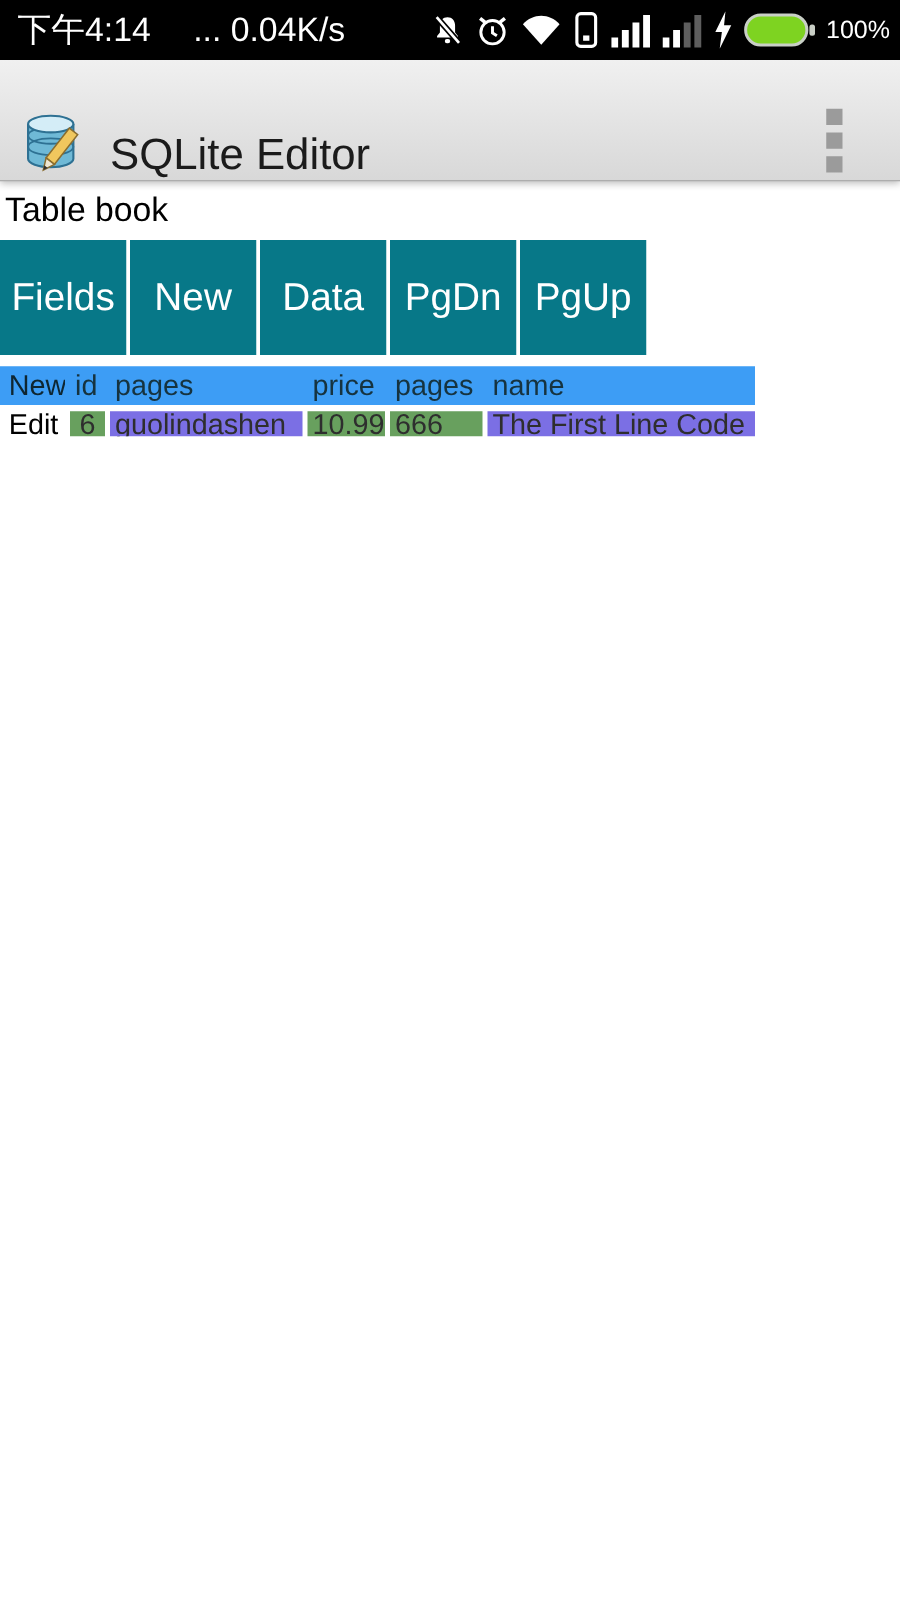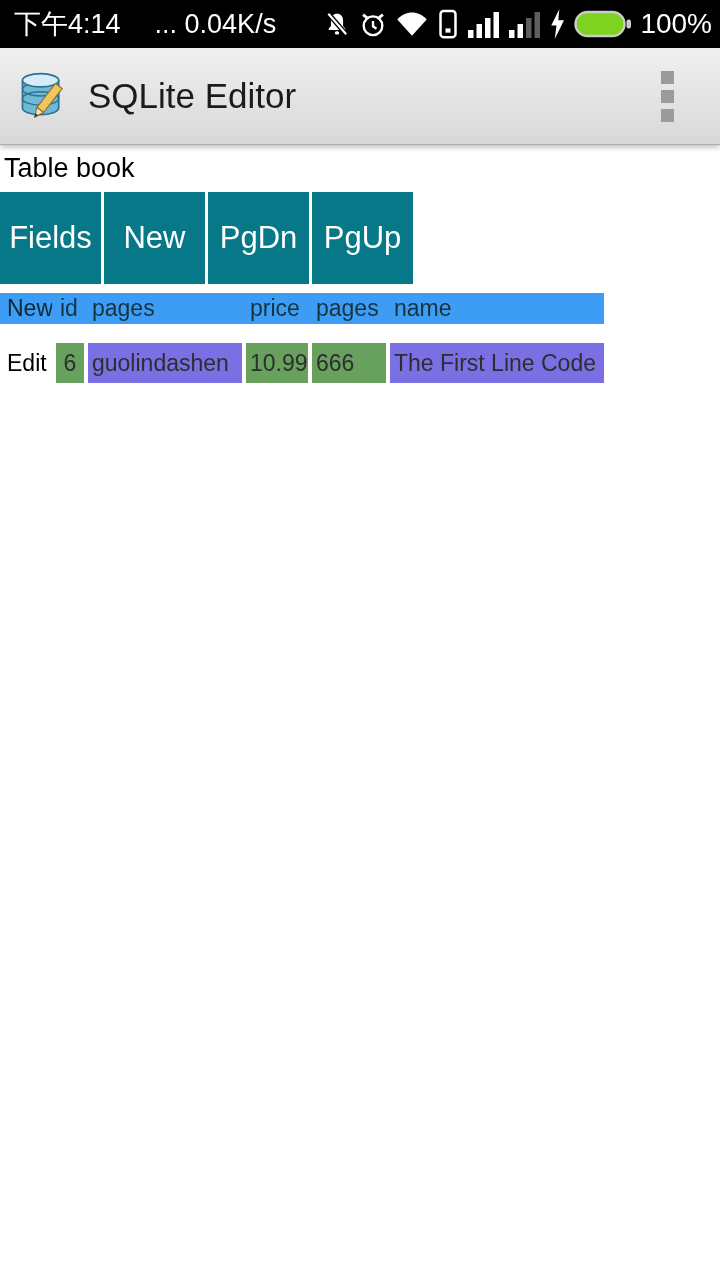--- a/index.html
+++ b/index.html
@@ -13,25 +13,25 @@
   
   .status-bar {
     height:48px; background:#000; color:#fff;
     display:flex; align-items:center;
     padding:0 8px 0 14px; font-size:27px;
   }
   .sb-speed { margin-left:34px; }
   .sb-spacer { flex:1; }
   .sb-icons { display:flex; align-items:center; gap:9px; margin-right:6px; }
   .sb-icons svg { display:block; }
-  .sb-batt { font-size:28px; margin-left:2px; }
+  .sb-batt { font-size:20px; margin-left:2px; }
 
   
   .app-bar {
-    height:97px; display:flex; align-items:center;
+    height:97px; display:flex; align-items:flex-end;
     background:linear-gradient(#f0f0f0,#d8d8d8);
     border-bottom:1px solid #adadad;
     box-shadow:0 2px 6px rgba(0,0,0,0.28);
     padding-left:12px; position:relative; z-index:2;
   }
   .app-title { font-size:35px; color:#1b1b1b; margin-left:14px; }
   .overflow-menu {
     margin-left:auto; margin-right:40px; padding:6px;
     display:flex; flex-direction:column; gap:6px; cursor:pointer;
   }
@@ -55,21 +55,21 @@
     font-size:23px;
   }
   .grid-header {
     margin-top:9px; height:31px;
     background:var(--header-blue); color:#16333f;
   }
   .grid-header .cell, .grid-row .cell {
     display:flex; align-items:center; padding-left:4px; overflow:hidden; white-space:nowrap;
   }
   .grid-header .action { padding-left:7px; color:#0e2631; cursor:pointer; }
-  .grid-row { margin-top:19px; height:40px; color:#2e2e2e; }
+  .grid-row { margin-top:5px; height:20px; color:#2e2e2e; }
   .grid-row .action { padding-left:7px; color:#000; cursor:pointer; background:#fff; }
   .c-green  { background:var(--cell-green); }
   .c-purple { background:var(--cell-purple); }
   .center { justify-content:center; padding-left:0 !important; }
 </style>
 </head>
 <body>
 
 <div>
 
@@ -139,20 +139,21 @@
       <span class="sq"></span>
     </span>
   </div>
 
   <div class="content">
     <div class="table-label">Table book</div>
 
     <div class="toolbar">
       <button>Fields</button>
       <button>New</button>
+      <button>Data</button>
       <button>PgDn</button>
       <button>PgUp</button>
     </div>
 
     <div class="grid-header">
       <span class="cell action">New</span>
       <span class="cell">id</span>
       <span class="cell">pages</span>
       <span class="cell">price</span>
       <span class="cell">pages</span>

